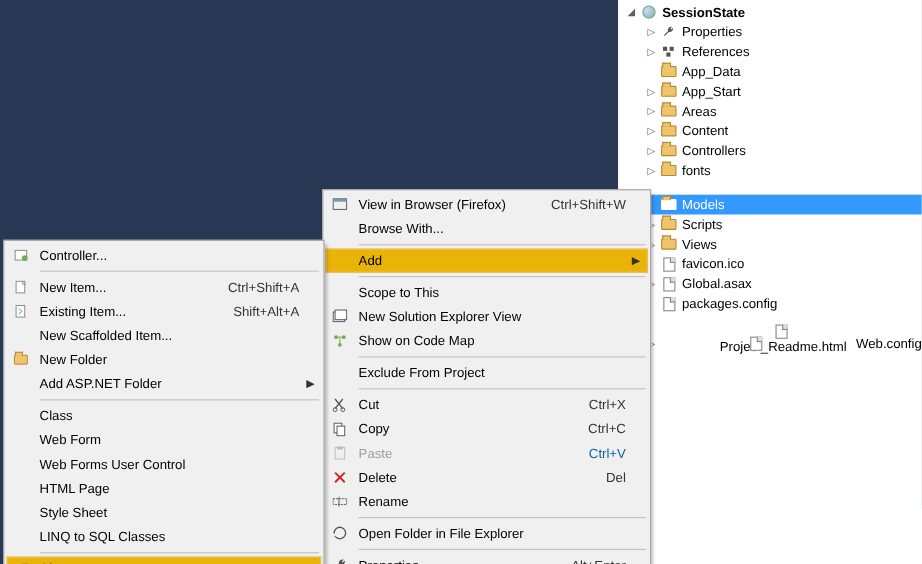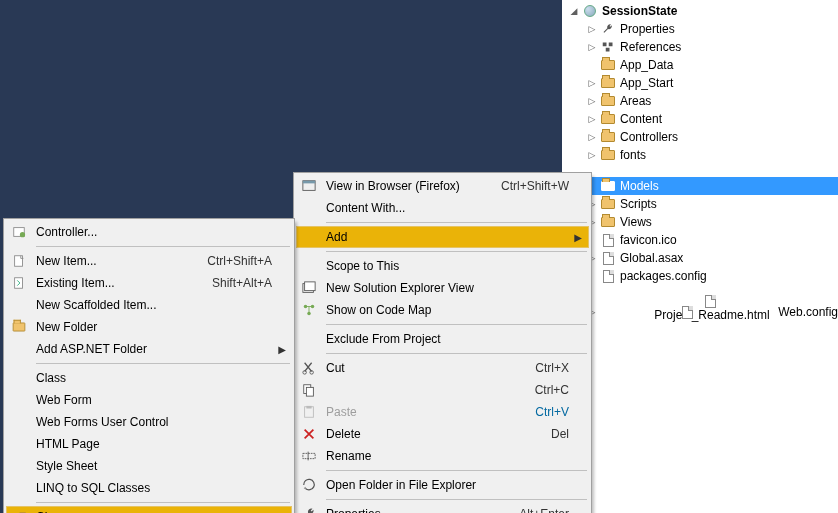--- a/index.html
+++ b/index.html
@@ -251,21 +251,21 @@
     <span class="micon">
         <svg width="14" height="14" viewBox="0 0 16 16">
           <rect x="1" y="2" width="14" height="11" fill="none" stroke="#555"></rect>
           <rect x="1" y="2" width="14" height="3" fill="#79a"></rect>
         </svg>
       </span>
     <span class="label">View in Browser (Firefox)</span>
     <span class="shortcut">Ctrl+Shift+W</span>
   </div>
   <div class="menu-row">
-    <span class="label">Content With...</span>
+    <span class="label">Browse With...</span>
   </div>
   <div class="menu-sep"></div>
   <div class="menu-row hover">
     <span class="label">Add</span>
     <span class="submenu-arrow">▶</span>
   </div>
   <div class="menu-sep"></div>
   <div class="menu-row">
     <span class="label">Scope to This</span>
   </div>
@@ -305,20 +305,21 @@
     <span class="label">Cut</span>
     <span class="shortcut">Ctrl+X</span>
   </div>
   <div class="menu-row">
     <span class="micon">
         <svg width="14" height="14" viewBox="0 0 16 16">
           <rect x="2" y="2" width="8" height="10" fill="#fff" stroke="#555"></rect>
           <rect x="5" y="5" width="8" height="10" fill="#fff" stroke="#555"></rect>
         </svg>
       </span>
+    <span class="label">Copy</span>
     <span class="shortcut">Ctrl+C</span>
   </div>
   <div class="menu-row disabled">
     <span class="micon">
         <svg width="14" height="14" viewBox="0 0 16 16">
           <rect x="3" y="2" width="10" height="12" fill="none" stroke="#bbb"></rect>
           <rect x="5" y="1" width="6" height="3" fill="#bbb"></rect>
         </svg>
       </span>
     <span class="label">Paste</span>

